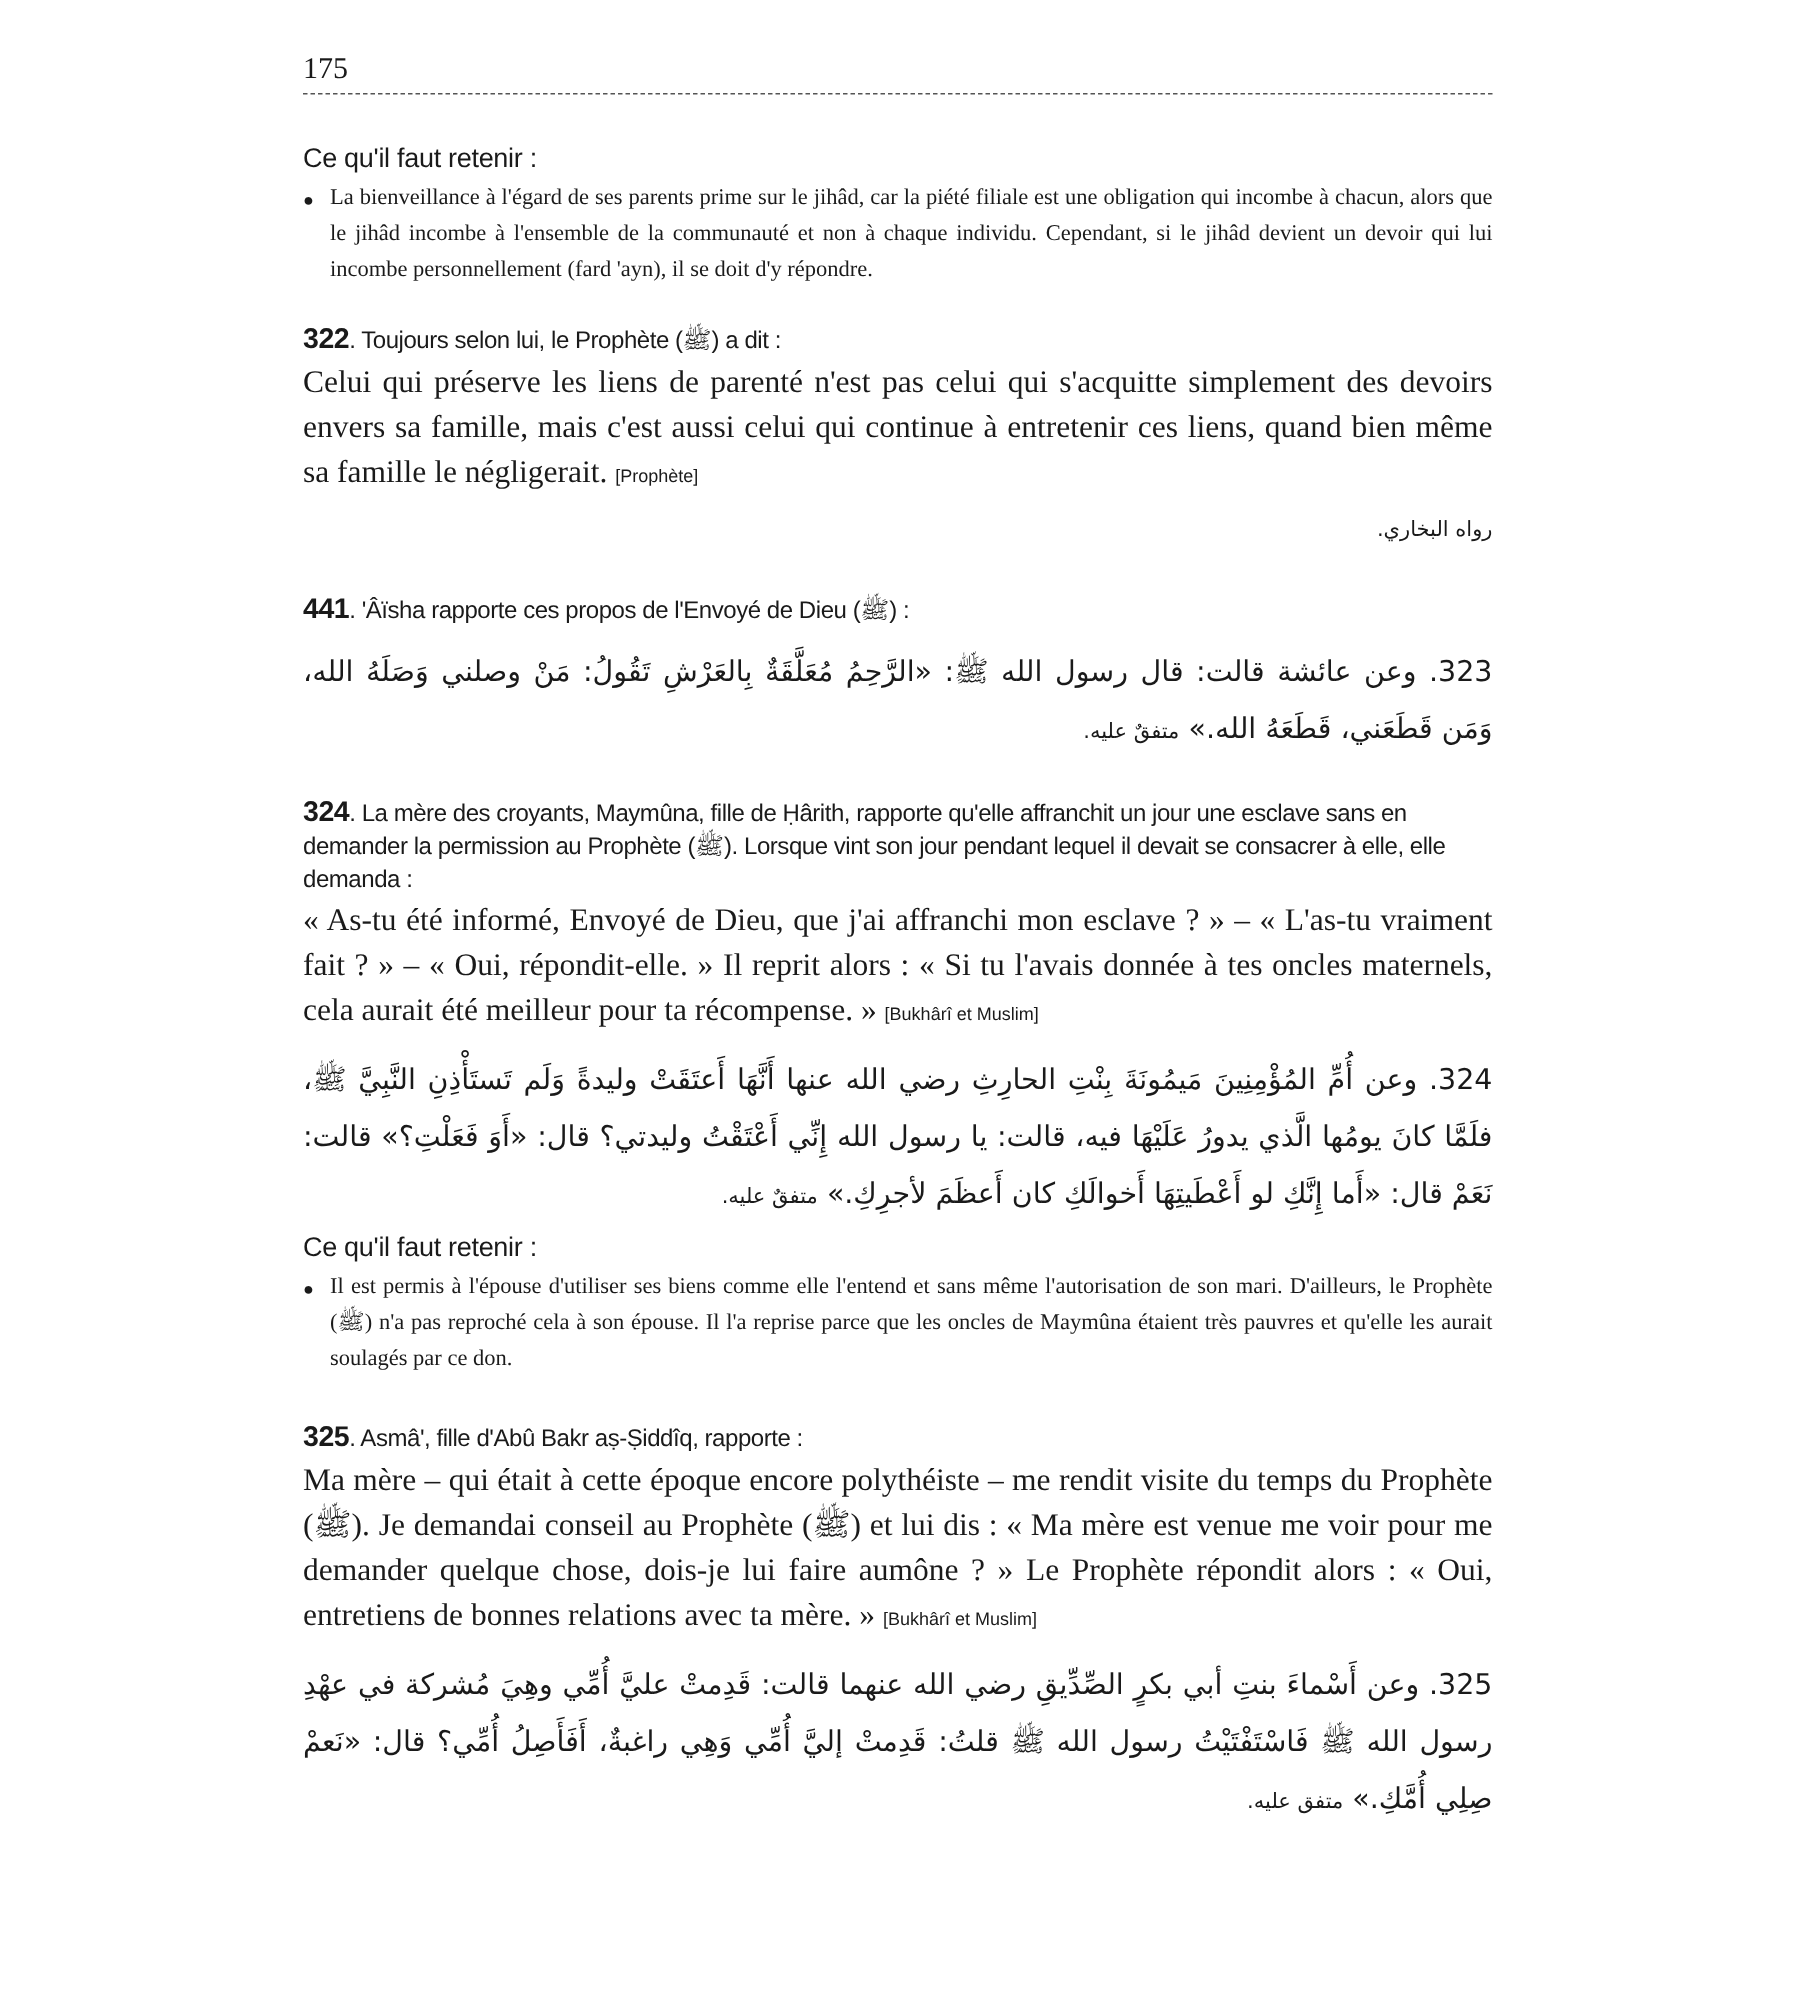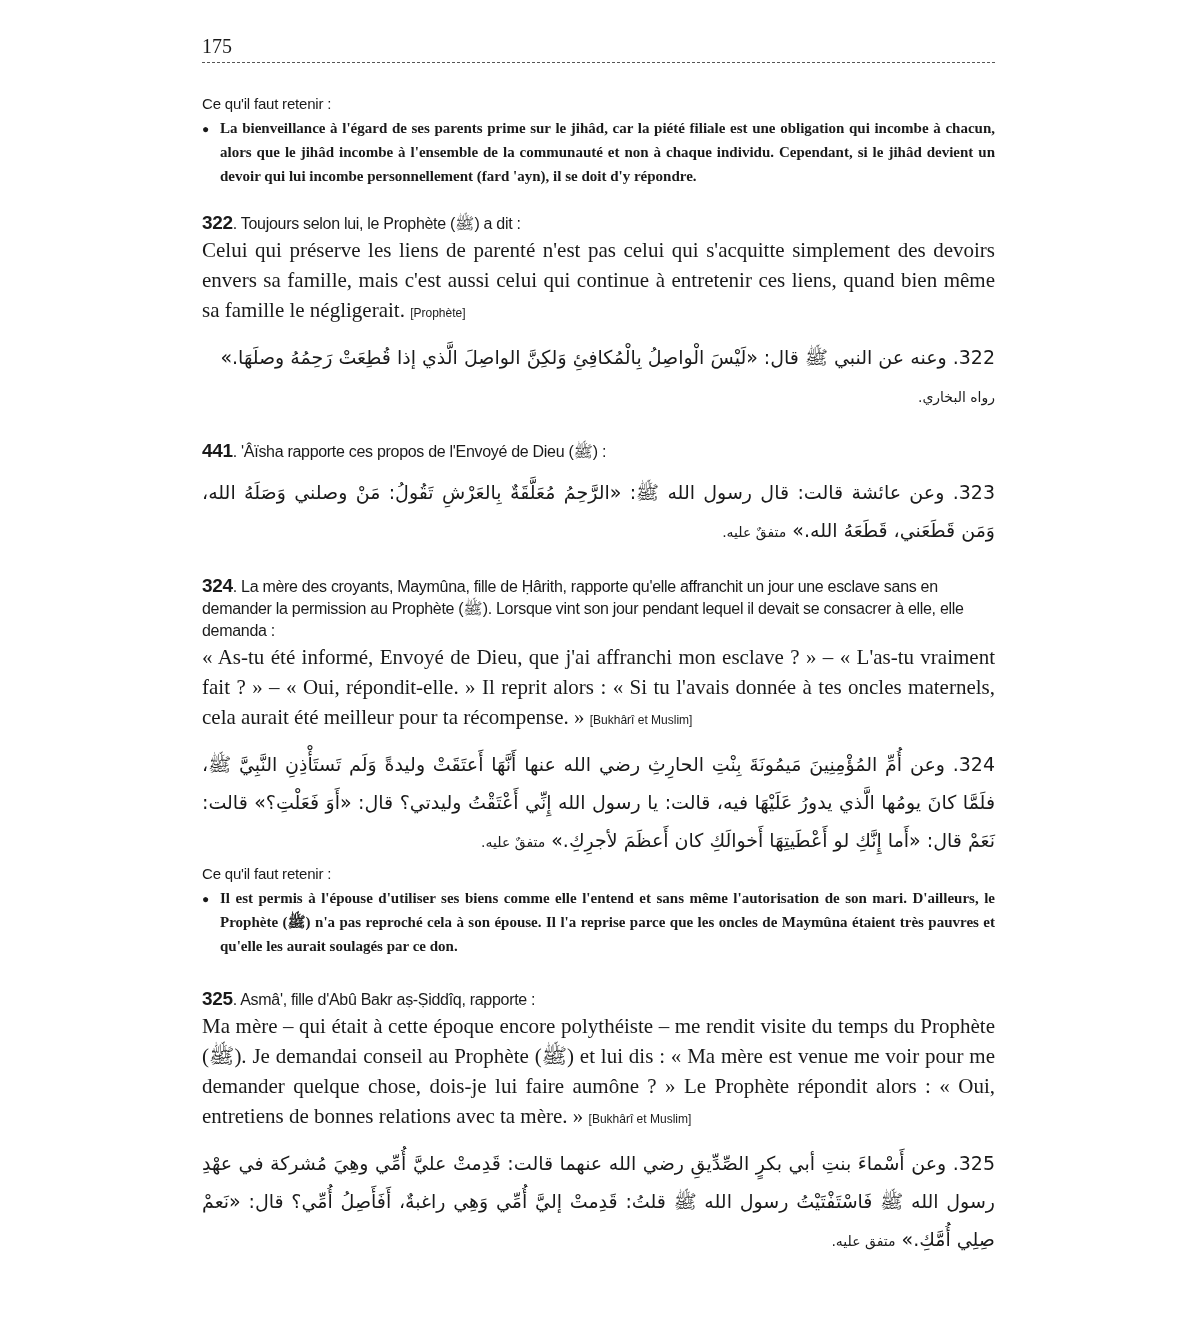--- a/index.html
+++ b/index.html
@@ -3,24 +3,24 @@
 <meta charset="utf-8">
 <style>
   html, body { margin:0; padding:0; background:#fff; }
   body { width:1200px; height:1330px; position:relative; overflow:hidden; color:#1a1a1a; }
   .page { position:absolute; left:202px; top:26px; width:793px; }
   .running-head { display:flex; justify-content:space-between; align-items:flex-end; font-family:"Liberation Serif", "DejaVu Serif", serif; font-style:italic; font-size:21px; height:32px; }
   .running-head .num { font-style:normal; font-size:20px; }
   .rule { border-top:1px dashed #555; margin-top:4px; height:0; }
   .sans { font-family:"Liberation Sans", "DejaVu Sans", sans-serif; }
   .serif { font-family:"Liberation Serif", "DejaVu Serif", serif; }
-  .retenir-title { font-size:15px; margin-top:32px; letter-spacing:-0.2px; }
+  .retenir-title { font-size:18px; margin-top:32px; letter-spacing:-0.2px; }
   .retenir-item { display:flex; font-size:15px; line-height:24px; margin-top:4px; text-align:justify; }
   .retenir-item .bullet { width:18px; flex:none; font-size:12px; padding-top:1px; }
-  .retenir-item .txt { flex:1;font-weight:bold; }
+  .retenir-item .txt { flex:1; }
   .hadith-head { font-size:16px; margin-top:24px; line-height:22px; letter-spacing:-0.3px; }
   .hadith-head b { font-size:19px; }
   .hadith-fr { font-size:21px; line-height:30px; text-align:justify; text-align-last:left; }
   .ref { font-family:"Liberation Sans", "DejaVu Sans", sans-serif; font-size:12px; }
   .arabic { direction:rtl; font-family:"DejaVu Sans", sans-serif; font-size:19px; line-height:38px; margin-top:10px; text-align:justify; text-align-last:right; }
   .arabic .src { font-size:14px; }
   .mt-big { margin-top:30px; }
 </style>
 </head>
 <body>
@@ -35,21 +35,20 @@
     <div class="retenir-title sans">Ce qu'il faut retenir :</div>
     <div class="retenir-item serif">
       <span class="bullet">●</span>
       <span class="txt">La bienveillance à l'égard de ses parents prime sur le jihâd, car la piété filiale est une obligation qui incombe à chacun, alors que le jihâd incombe à l'ensemble de la communauté et non à chaque individu. Cependant, si le jihâd devient un devoir qui lui incombe personnellement (fard 'ayn), il se doit d'y répondre.</span>
     </div>
   </div>
 
   <div>
     <div class="hadith-head sans"><b>322</b><span>. Toujours selon lui, le Prophète (ﷺ) a dit :</span></div>
     <div class="hadith-fr serif"><span>Celui qui préserve les liens de parenté n'est pas celui qui s'acquitte simplement des devoirs envers sa famille, mais c'est aussi celui qui continue à entretenir ces liens, quand bien même sa famille le négligerait.</span> <span class="ref">[Prophète]</span></div>
-    <div class="arabic"><span>322. وعنه عن النبي ﷺ قال: «لَيْسَ الْواصِلُ بِالْمُكافِئِ وَلكِنَّ الواصِلَ الَّذي إذا قُطِعَتْ رَحِمُهُ وصلَهَا.»</span></div>
     <div class="arabic" style="margin-top:0"><span class="src">رواه البخاري.</span></div>
   </div>
 
   <div>
     <div class="hadith-head sans"><b>441</b><span>. 'Âïsha rapporte ces propos de l'Envoyé de Dieu (ﷺ) :</span></div>
     <div class="arabic"><span>323. وعن عائشة قالت: قال رسول الله ﷺ: «الرَّحِمُ مُعَلَّقَةٌ بِالعَرْشِ تَقُولُ: مَنْ وصلني وَصَلَهُ الله، وَمَن قَطَعَني، قَطَعَهُ الله.»</span> <span class="src">متفقٌ عليه.</span></div>
   </div>
 
   <div>
     <div class="hadith-head sans"><b>324</b><span>. La mère des croyants, Maymûna, fille de Ḥârith, rapporte qu'elle affranchit un jour une esclave sans en demander la permission au Prophète (ﷺ). Lorsque vint son jour pendant lequel il devait se consacrer à elle, elle demanda :</span></div>

